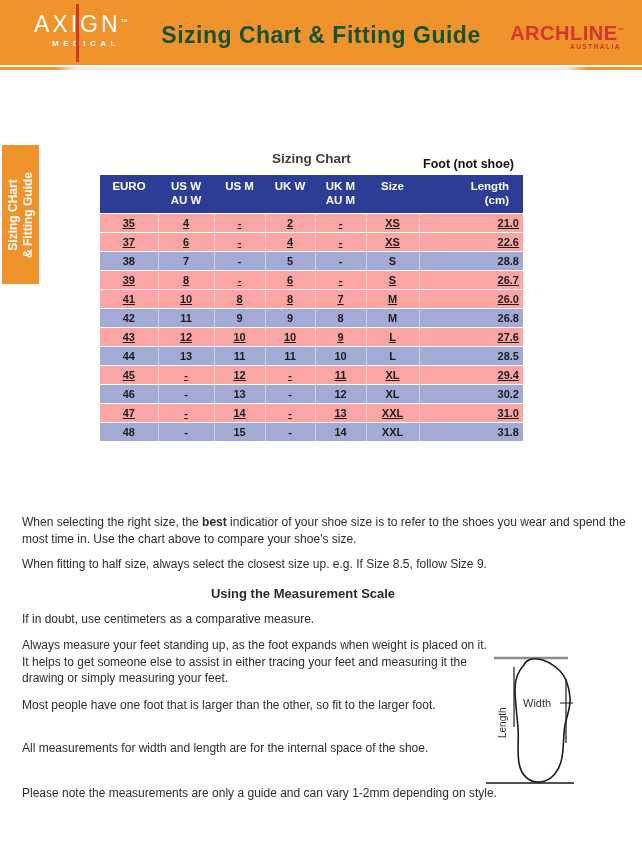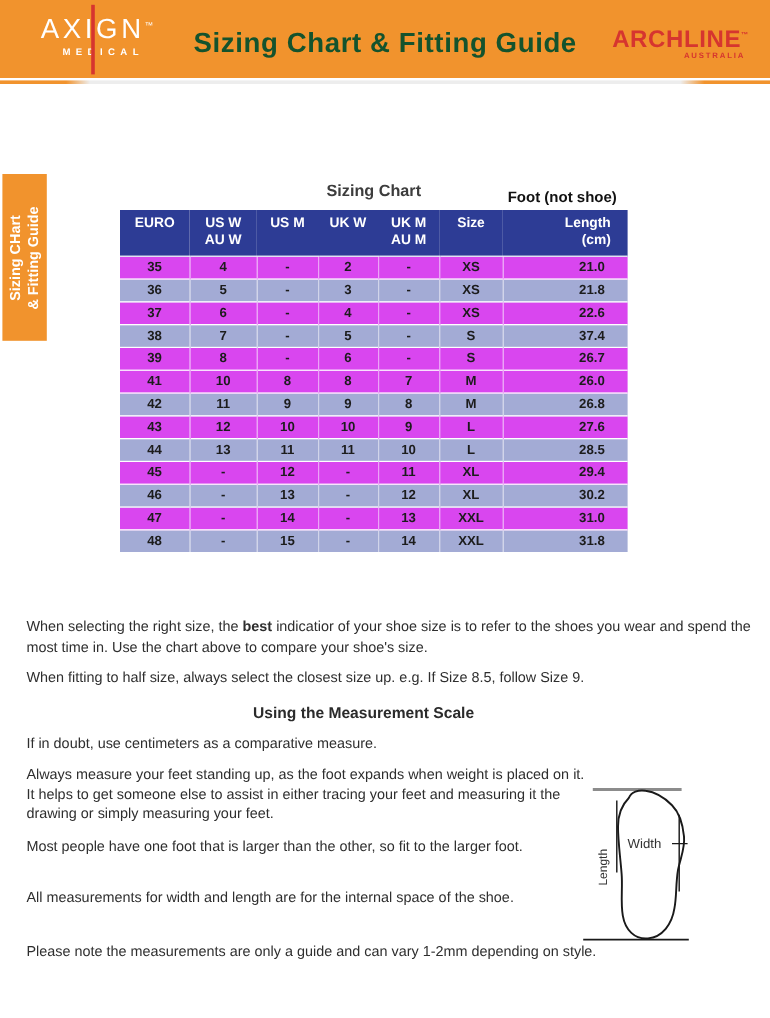--- a/index.html
+++ b/index.html
@@ -35,23 +35,23 @@
   table.sizing col.c1{width:58px}table.sizing col.c2{width:56px}table.sizing col.c3{width:51px}
   table.sizing col.c4{width:50px}table.sizing col.c5{width:51px}table.sizing col.c6{width:53px}
   table.sizing col.c7{width:104px}
   table.sizing th{background:#2D3C95;color:#fff;font-size:11.5px;font-weight:bold;
                   height:34px;vertical-align:top;padding:4px 0 0 0;text-align:center;line-height:14px;}
   table.sizing th.len{text-align:right;padding-right:14px;}
   table.sizing th span{display:block;}
   table.sizing td{font-size:11px;font-weight:bold;color:#1c1c1c;text-align:center;height:18px;
                   border-top:1px solid #fff;padding:0;}
   table.sizing td + td{border-left:1px solid rgba(255,255,255,.5);}
-  table.sizing tr.row-a td{background:#d946ef;}
+  table.sizing tr.row-a td{background:#fca5a5;text-decoration:underline;}
   table.sizing tr.row-b td{background:#A3ABD5;}
-  table.sizing td.len{text-align:right;padding-right:19px;}
+  table.sizing td.len{text-align:right;padding-right:4px;}
 
   
   .sec-heading{position:absolute;left:0;width:606px;text-align:center;
                font-size:13px;font-weight:bold;color:#2b2b2b;}
   .h-fitting{top:492px;}
   .h-measure{top:586px;}
   .para{position:absolute;left:22px;width:608px;font-size:12px;line-height:16.5px;color:#2e2e2e;}
   .p1{top:514px;}
   .p2{top:556px;}
   .p3{top:611px;}
@@ -139,46 +139,37 @@
     <tbody>
         <tr class="row-a">
           <td>35</td>
           <td>4</td>
           <td>-</td>
           <td>2</td>
           <td>-</td>
           <td>XS</td>
           <td class="len">21.0</td>
         </tr>
-        <tr class="row-b">
-          <td>36</td>
-          <td>5</td>
-          <td>-</td>
-          <td>3</td>
-          <td>-</td>
-          <td>XS</td>
-          <td class="len">21.8</td>
-        </tr>
         <tr class="row-a">
           <td>37</td>
           <td>6</td>
           <td>-</td>
           <td>4</td>
           <td>-</td>
           <td>XS</td>
           <td class="len">22.6</td>
         </tr>
         <tr class="row-b">
           <td>38</td>
           <td>7</td>
           <td>-</td>
           <td>5</td>
           <td>-</td>
           <td>S</td>
-          <td class="len">37.4</td>
+          <td class="len">28.8</td>
         </tr>
         <tr class="row-a">
           <td>39</td>
           <td>8</td>
           <td>-</td>
           <td>6</td>
           <td>-</td>
           <td>S</td>
           <td class="len">26.7</td>
         </tr>

